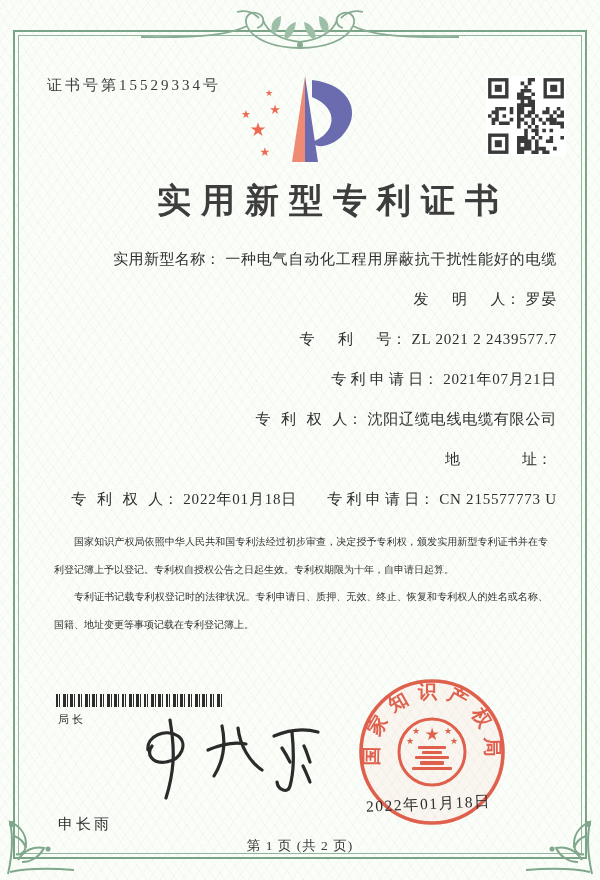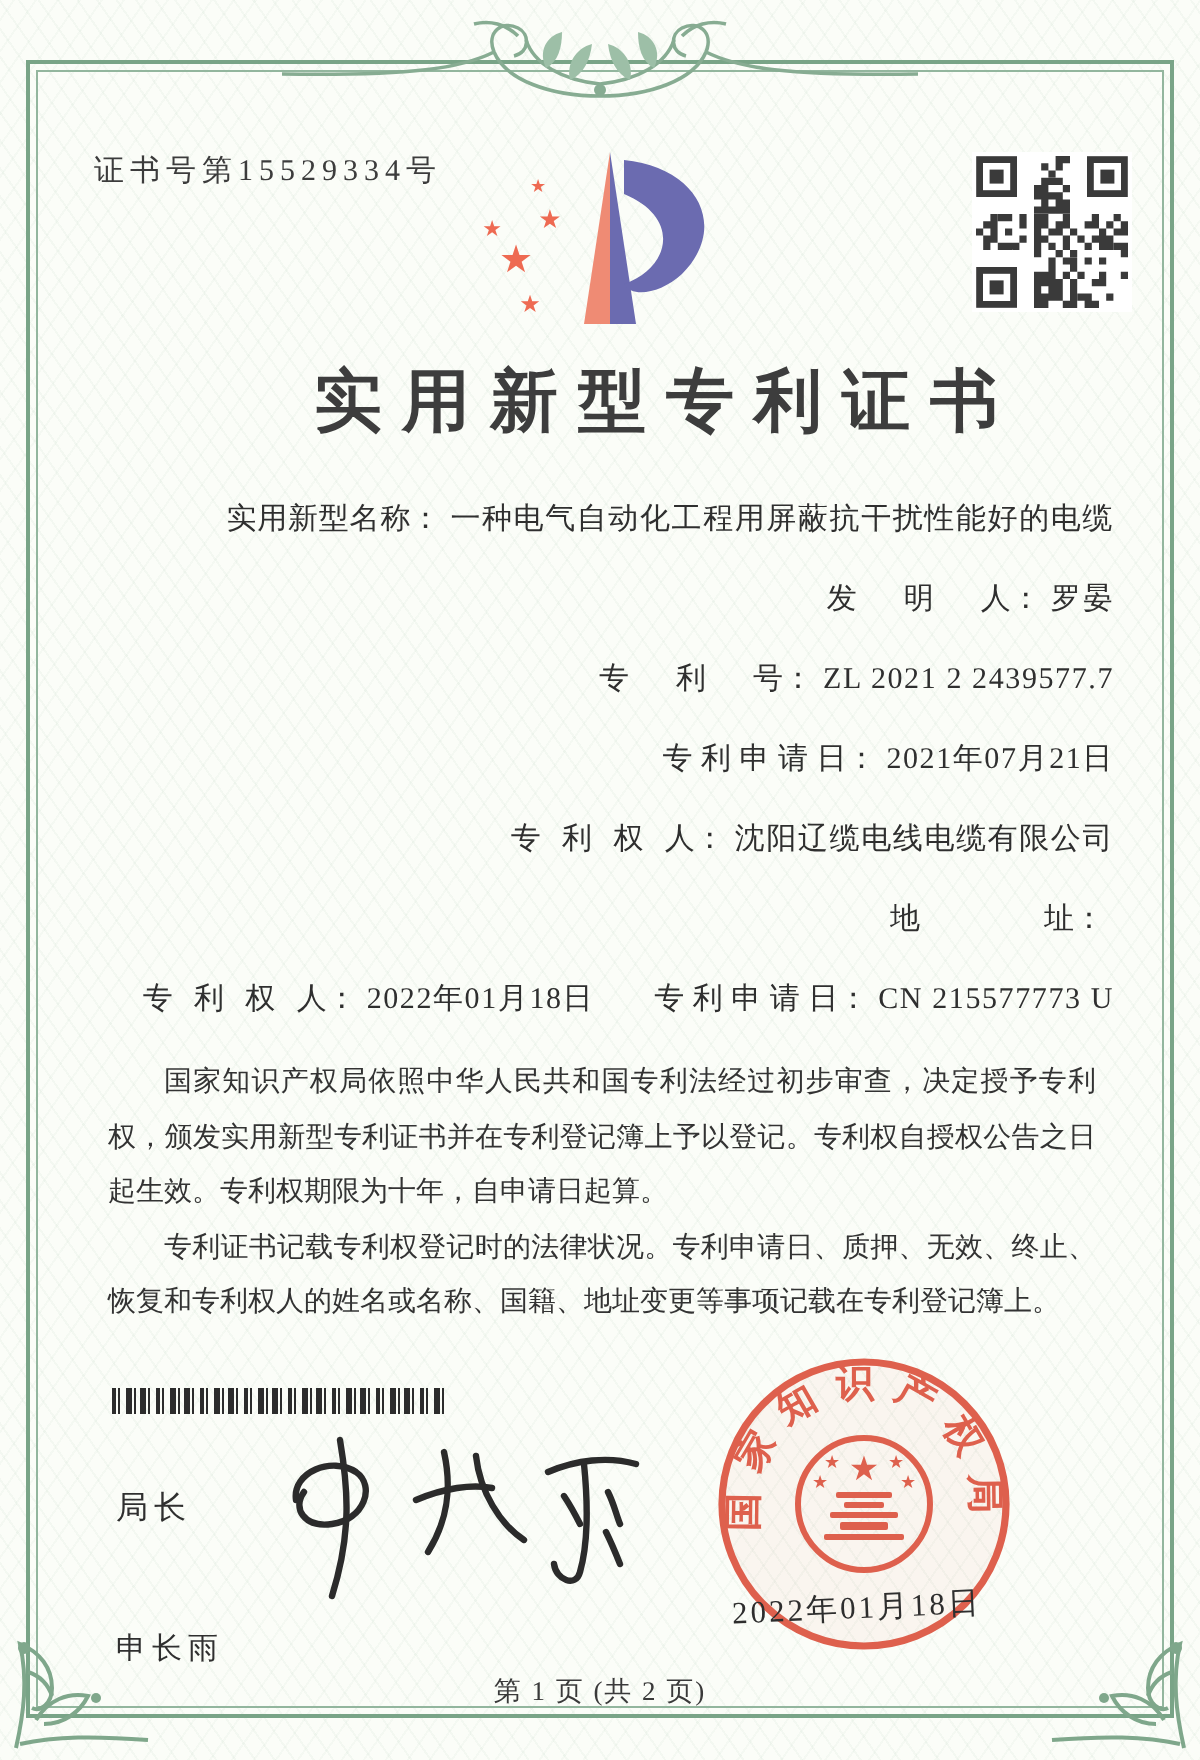--- a/index.html
+++ b/index.html
@@ -27,31 +27,31 @@
   .title{position:absolute;top:178px;left:0;width:100%;text-align:center;
     font-size:34px;font-weight:700;letter-spacing:10px;color:#3d3d3d;padding-left:33px;}
 
   .fields{position:absolute;left:55px;top:250px;width:502px;font-size:15px;color:#2f2f2f;}
   .frow{display:flex;align-items:baseline;height:40px;justify-content:flex-end;}
   .flabel{display:inline-block;width:92px;text-align:justify;text-align-last:justify;white-space:nowrap;}
   .fcolon{margin-right:5px;}
   .fvalue{letter-spacing:0.8px;white-space:nowrap;}
   .fpair2{margin-left:30px;display:flex;align-items:baseline;}
 
-  .paras{position:absolute;left:54px;top:528px;width:494px;font-size:14px;
+  .paras{position:absolute;left:54px;top:528px;width:494px;font-size:10px;
     line-height:27.5px;text-align:justify;color:#333;}
   .paras p{margin:0;text-indent:2em;}
 
   .barcode{position:absolute;left:56px;top:694px;width:166px;height:13px;
     background-image:linear-gradient(90deg,#2c2c2c 0 2px,transparent 2px 3px,#2c2c2c 3px 4px,transparent 4px 7px,
       #2c2c2c 7px 10px,transparent 10px 11px,#2c2c2c 11px 12px,transparent 12px 14px,
       #2c2c2c 14px 17px,transparent 17px 18px,#2c2c2c 18px 19px,transparent 19px 22px);
     background-size:22px 100%;background-repeat:repeat-x;}
 
-  .sig-title{position:absolute;left:58px;top:744px;font-size:16px;letter-spacing:3px;color:#2f2f2f;}
+  .sig-title{position:absolute;left:58px;top:712px;font-size:11px;letter-spacing:3px;color:#2f2f2f;}
   .sig-name{position:absolute;left:58px;top:774px;font-size:15px;letter-spacing:3px;color:#2f2f2f;margin-top:41px;}
   .signature-svg{position:absolute;left:126px;top:710px;}
 
   .seal-svg{position:absolute;left:352px;top:672px;}
   .seal-date{position:absolute;left:366px;top:794px;font-size:15.5px;letter-spacing:1.5px;
     color:#2e2e2e;transform:rotate(-2.5deg);}
 
   .footer{position:absolute;left:0;width:100%;top:837px;text-align:center;font-size:13.5px;color:#3a3a3a;letter-spacing:1px;}
 </style>
 </head>

